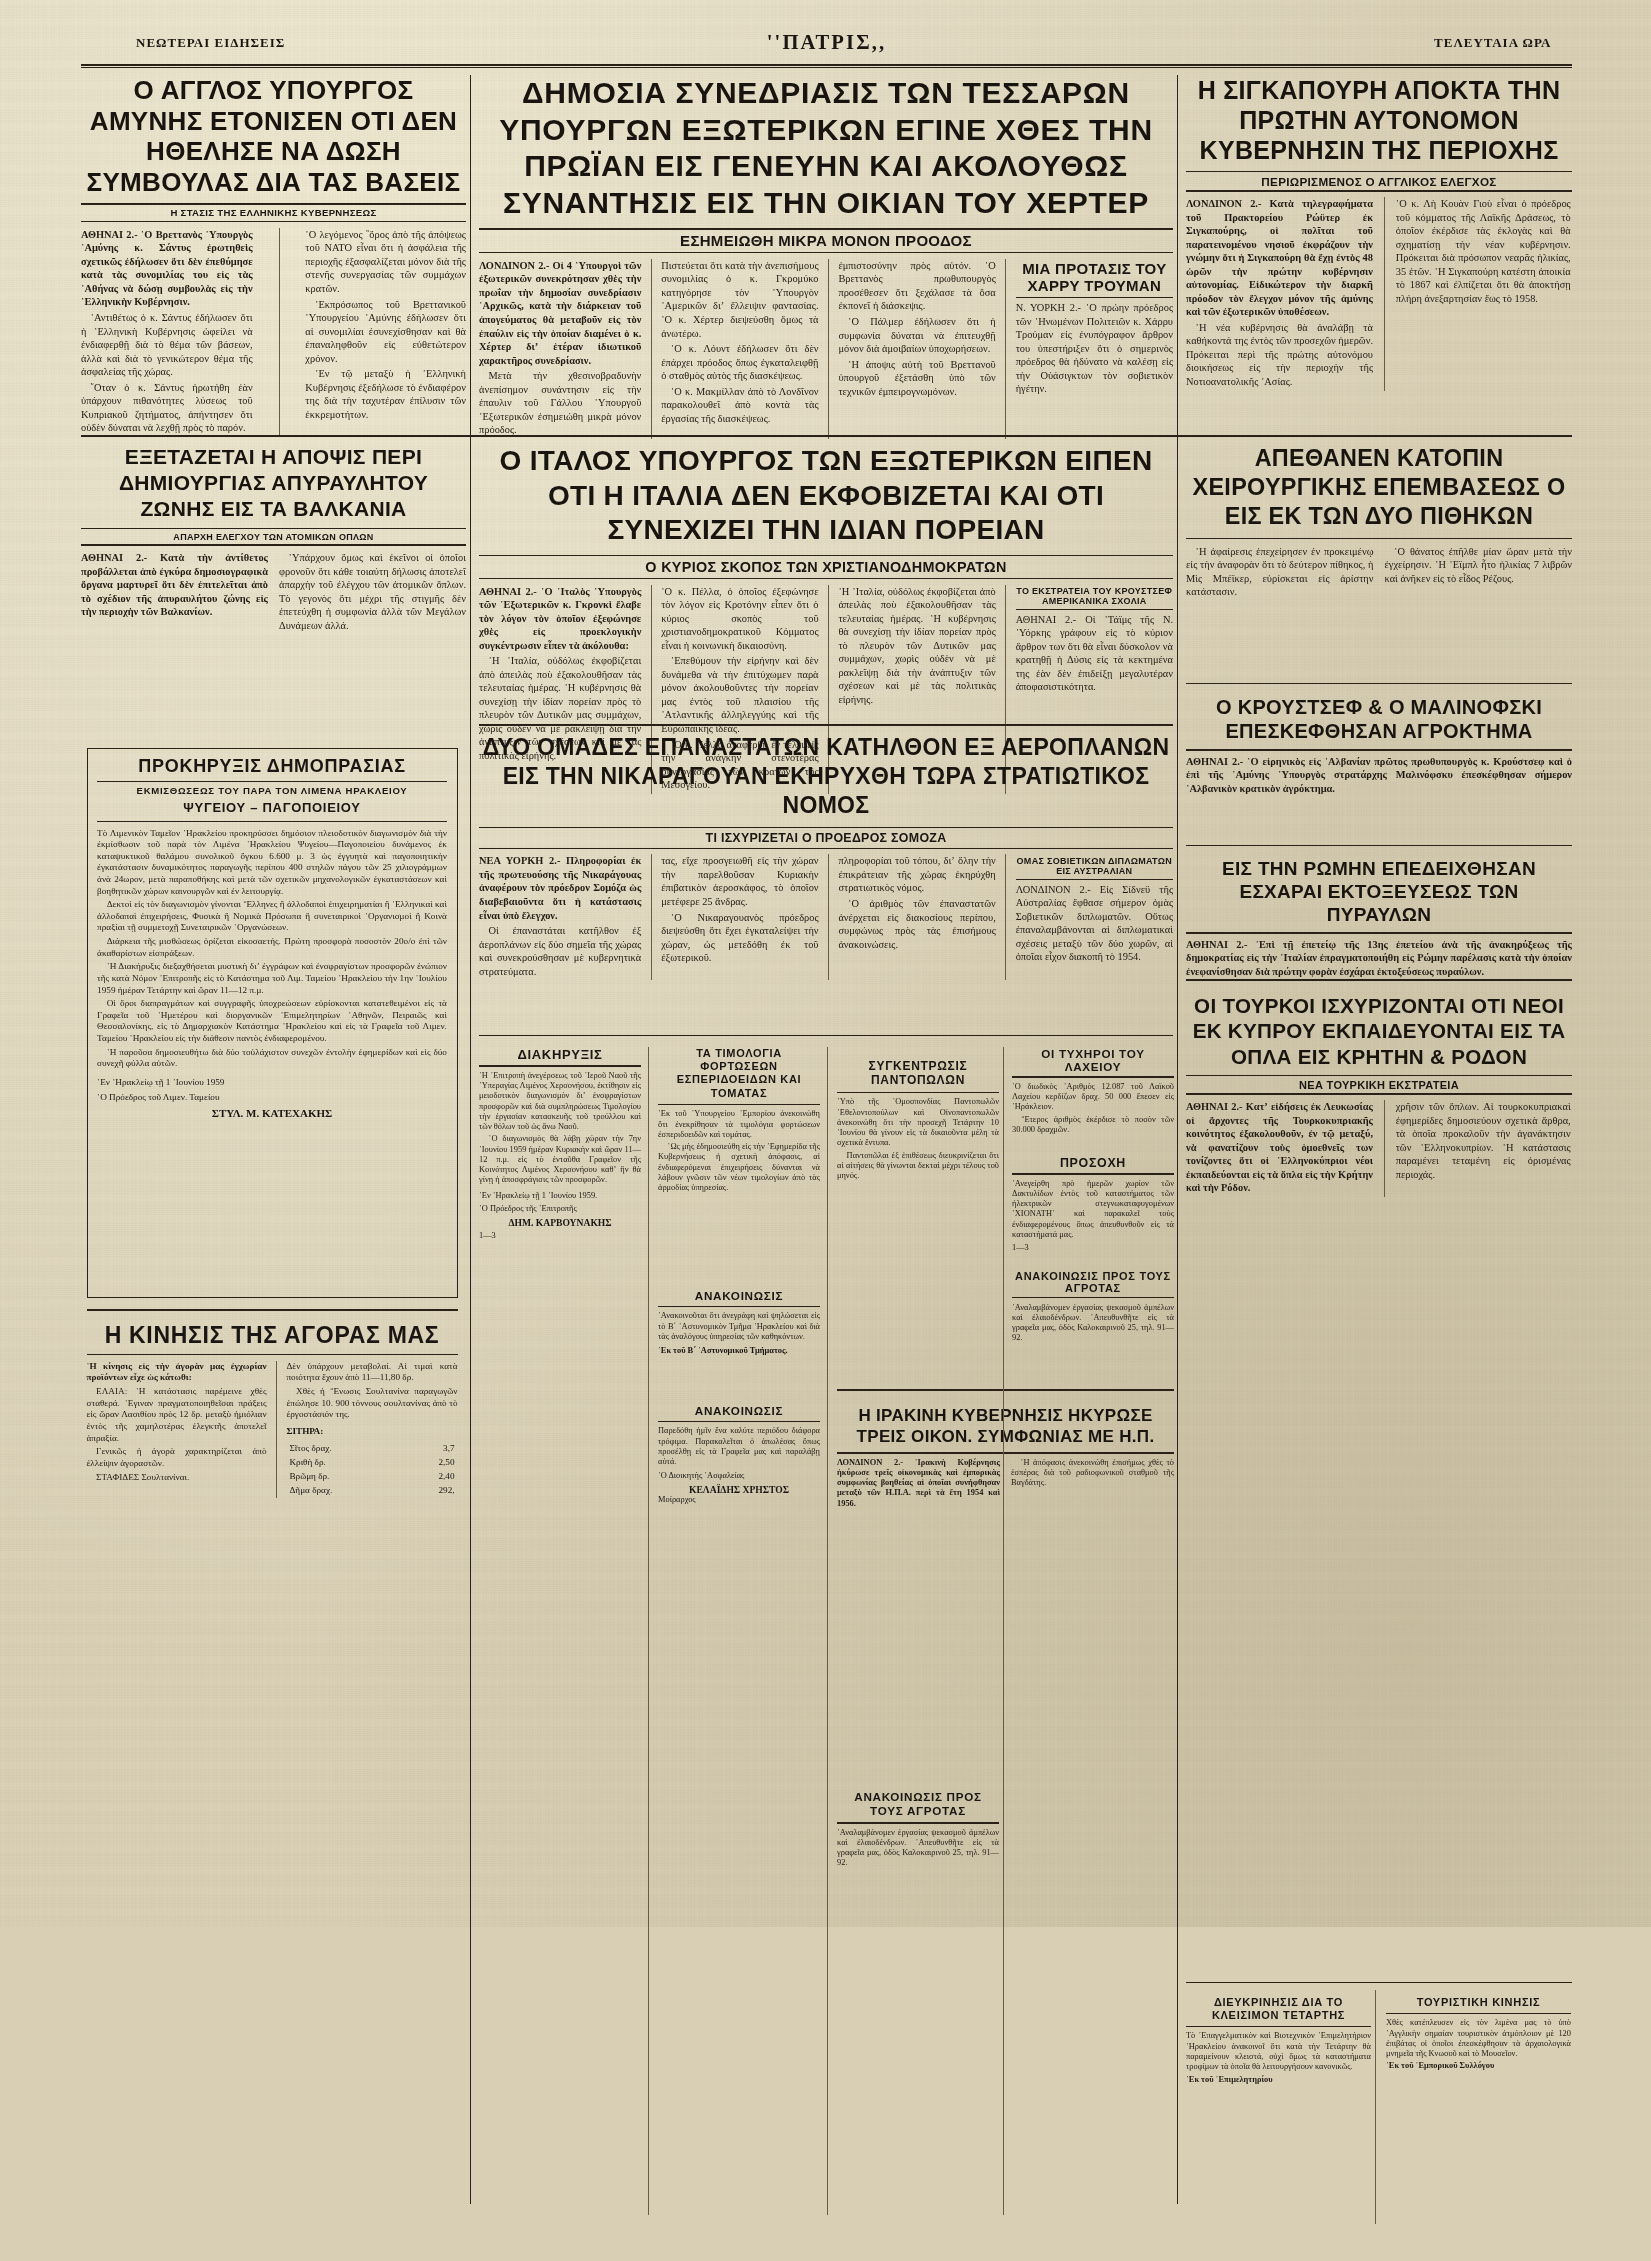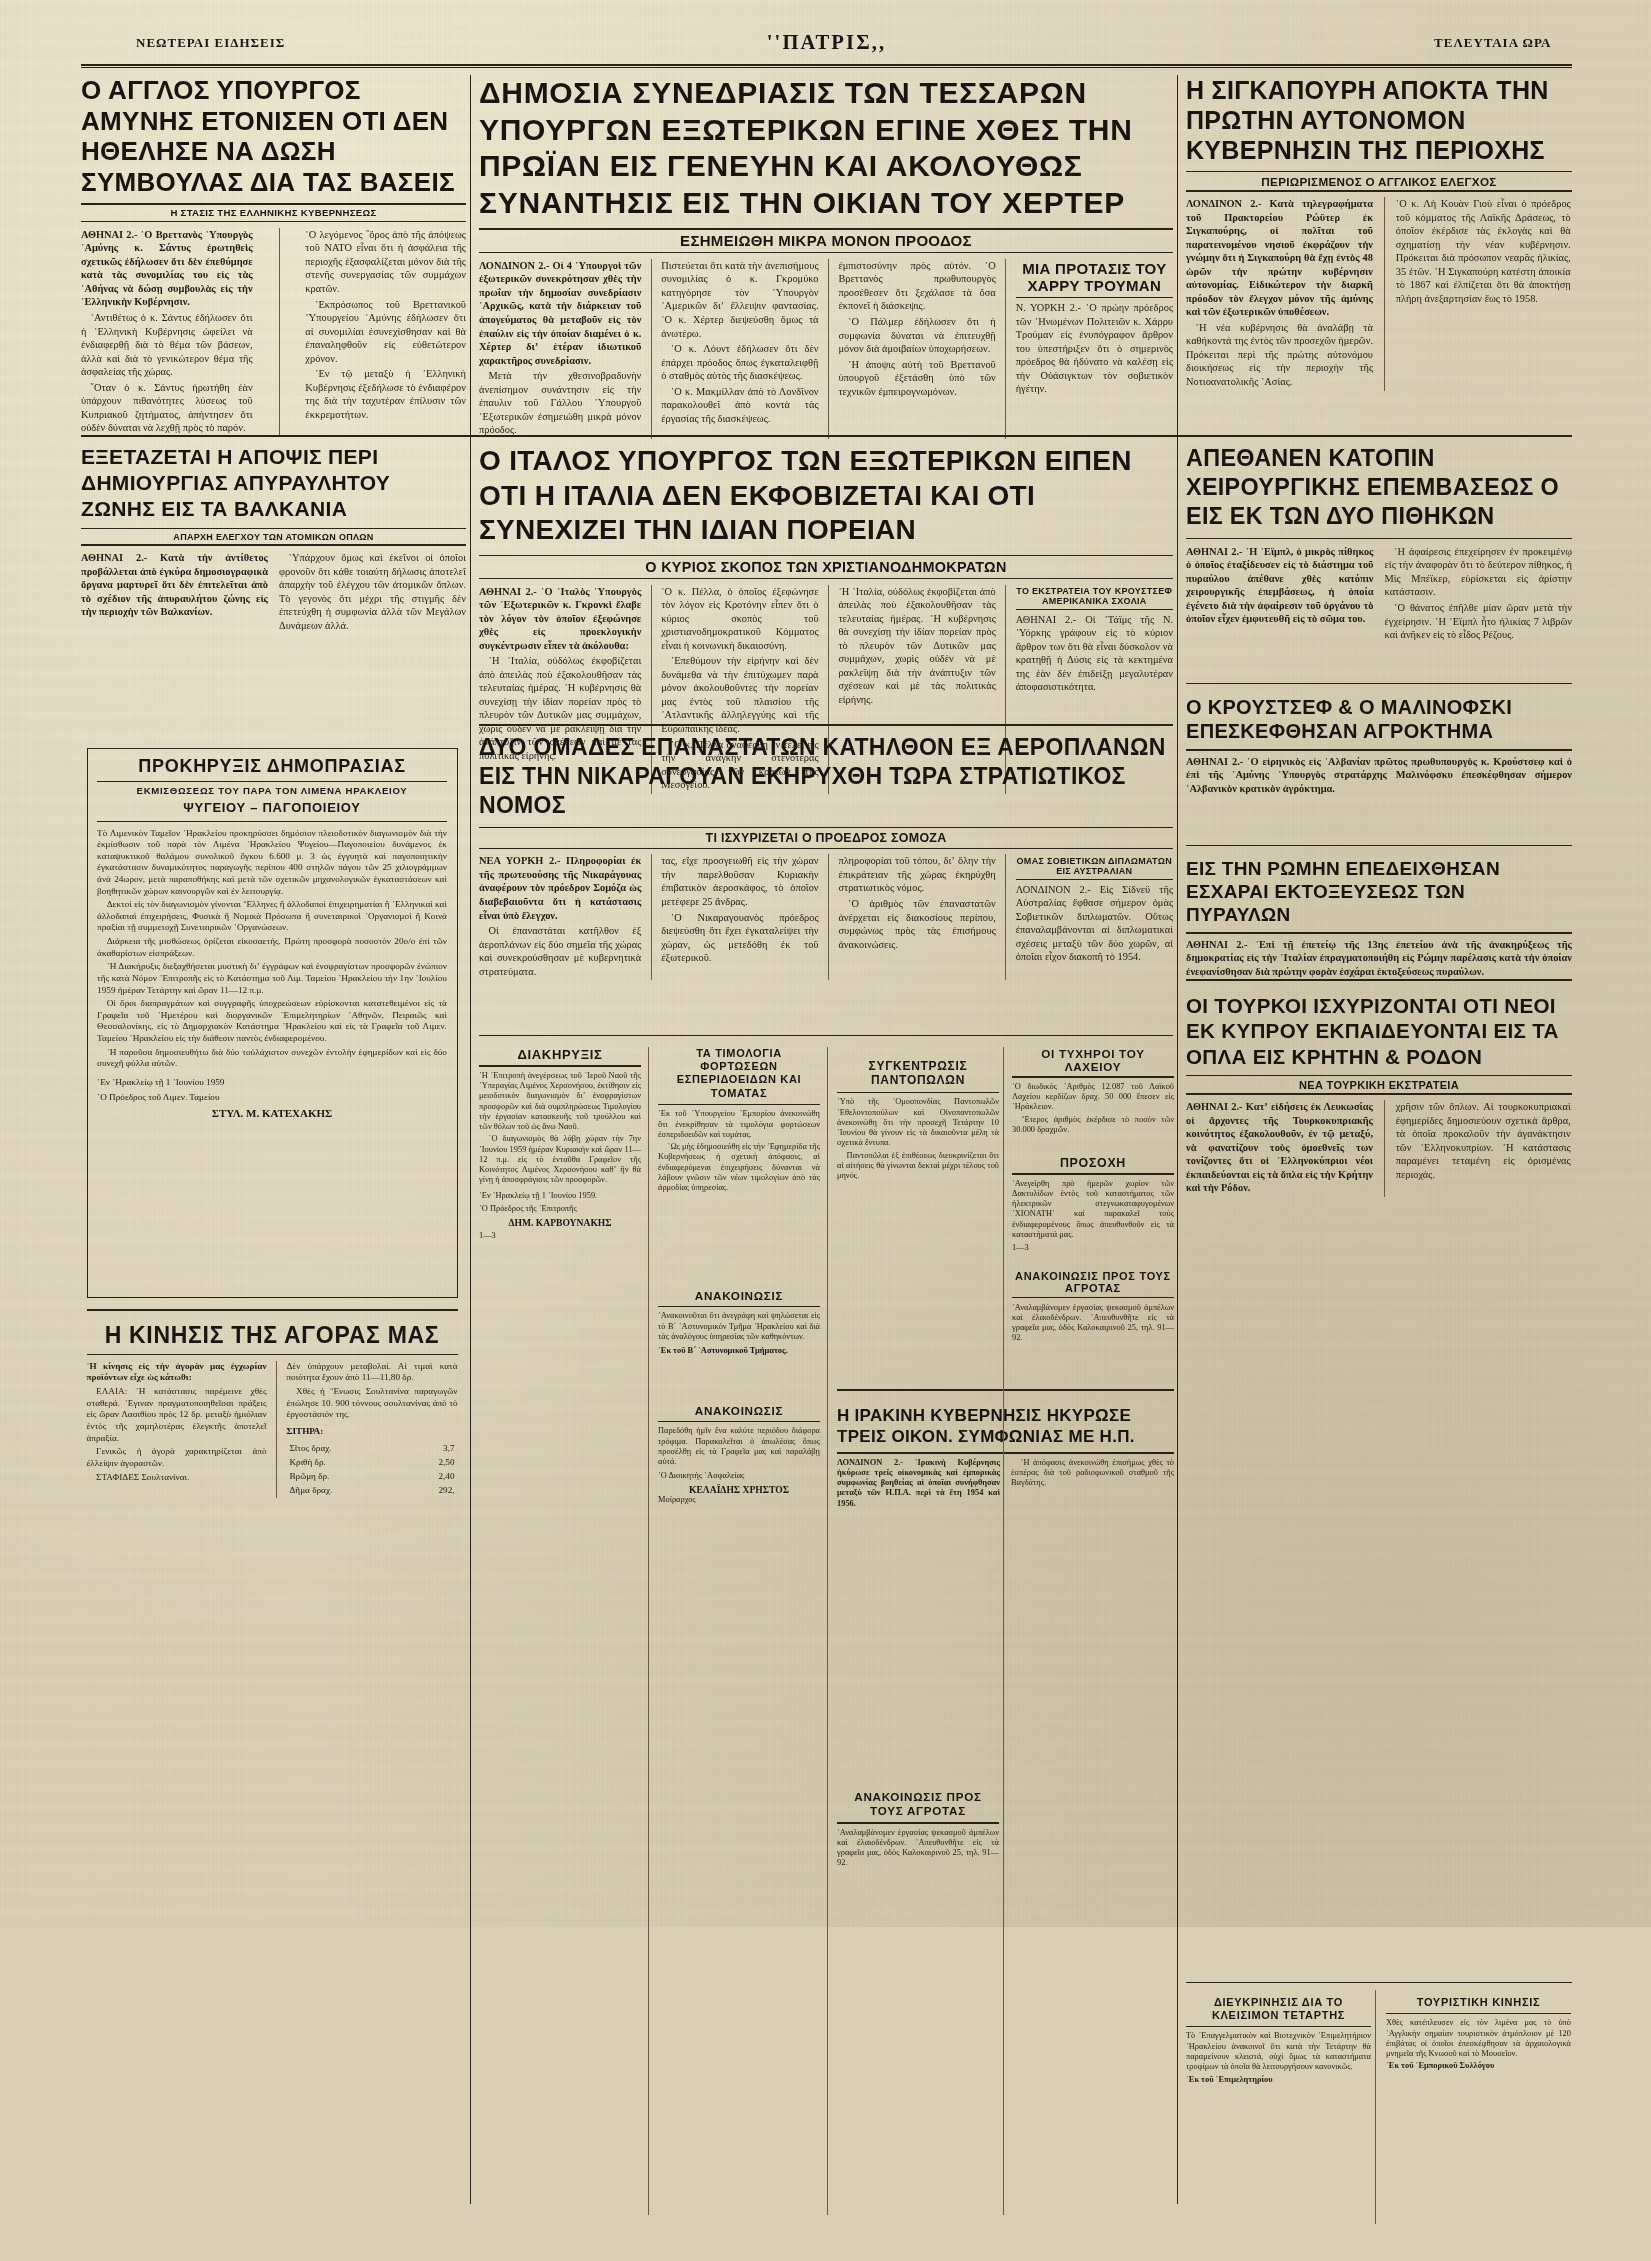--- a/index.html
+++ b/index.html
@@ -57,20 +57,21 @@
   }
 
   
   .hr { background:#2a2118; position:absolute; }
   .vr { background:#3a2f22; position:absolute; width:1.4px; }
 
   .block { position:absolute; }
   .hl {
     font-family:"Liberation Sans", sans-serif;
     font-weight:bold;
+    text-align:center;
     line-height:1.18;
     letter-spacing:0.3px;
     color:#181410;
   }
   .sub {
     font-family:"Liberation Sans", sans-serif;
     font-weight:bold;
     text-align:center;
     letter-spacing:0.3px;
   }
@@ -226,21 +227,20 @@
               <p class="first">ΑΘΗΝΑΙ 2.- Οἱ ῾Τάϊμς τῆς Ν. ῾Υόρκης γράφουν εἰς τὸ κύριον ἄρθρον των ὅτι θὰ εἶναι δύσκολον νὰ κρατηθῇ ἡ Δύσις εἰς τὰ κεκτημένα της ἐὰν δὲν ἐπιδείξῃ μεγαλυτέραν ἀποφασιστικότητα.</p>
             </div>
         </div>
       </div>
     </div>
 
     <div class="block" style="left:1105px; top:412px; width:386px;">
       <div class="hl" style="font-size:23.4px; line-height:1.24;">ΑΠΕΘΑΝΕΝ ΚΑΤΟΠΙΝ ΧΕΙΡΟΥΡΓΙΚΗΣ ΕΠΕΜΒΑΣΕΩΣ Ο ΕΙΣ ΕΚ ΤΩΝ ΔΥΟ ΠΙΘΗΚΩΝ</div>
       <div class="rule-line" style="margin:6.9px 0 5.5px;"></div>
       <div class="body cols2">
-        <p class="first lead">ΑΘΗΝΑΙ 2.- ῾Η ᾽Εϊμπλ, ὁ μικρὸς πίθηκος ὁ ὁποῖος ἐταξίδευσεν εἰς τὸ διάστημα τοῦ πυραύλου ἀπέθανε χθὲς κατόπιν χειρουργικῆς ἐπεμβάσεως, ἡ ὁποία ἐγένετο διὰ τὴν ἀφαίρεσιν τοῦ ὀργάνου τὸ ὁποῖον εἶχεν ἐμφυτευθῆ εἰς τὸ σῶμα του.</p>
         <p>῾Η ἀφαίρεσις ἐπεχείρησεν ἐν προκειμένῳ εἰς τὴν ἀναφορὰν ὅτι τὸ δεύτερον πίθηκος, ἡ Μὶς Μπέϊκερ, εὑρίσκεται εἰς ἀρίστην κατάστασιν.</p>
         <p>῾Ο θάνατος ἐπῆλθε μίαν ὥραν μετὰ τὴν ἐγχείρησιν. ῾Η ᾽Εϊμπλ ἦτο ἡλικίας 7 λιβρῶν καὶ ἀνῆκεν εἰς τὸ εἶδος Ρέζους.</p>
       </div>
     </div>
 
     <div class="block" style="left:1105px; top:659px; width:386px;">
       <div class="hr" style="left:0; top:-8.2px; width:386px; height:1.4px;"></div>
       <div class="hl" style="font-size:20px; line-height:1.22; margin-top:4.1px;">Ο ΚΡΟΥΣΤΣΕΦ &amp; Ο ΜΑΛΙΝΟΦΣΚΙ ΕΠΕΣΚΕΦΘΗΣΑΝ ΑΓΡΟΚΤΗΜΑ</div>
       <div class="rule-line" style="margin:5.5px 0 4.1px;"></div>
       <div class="body">

